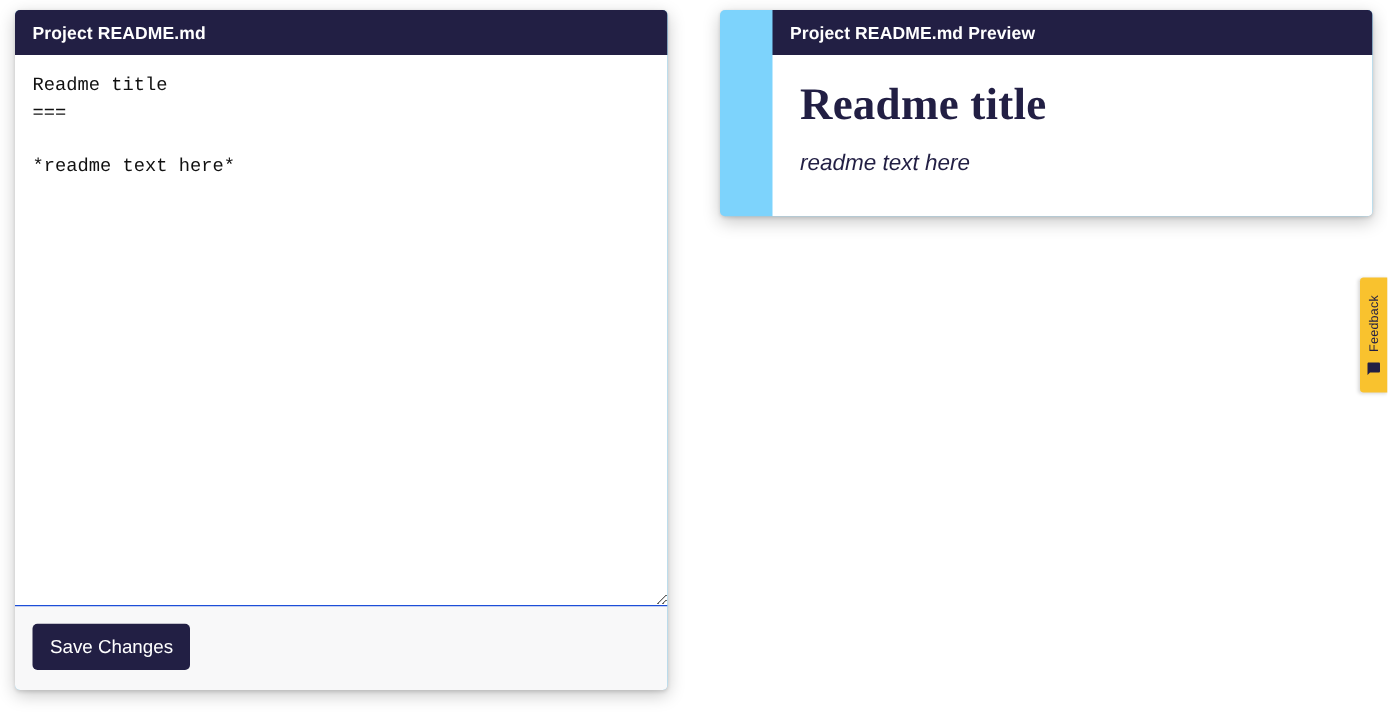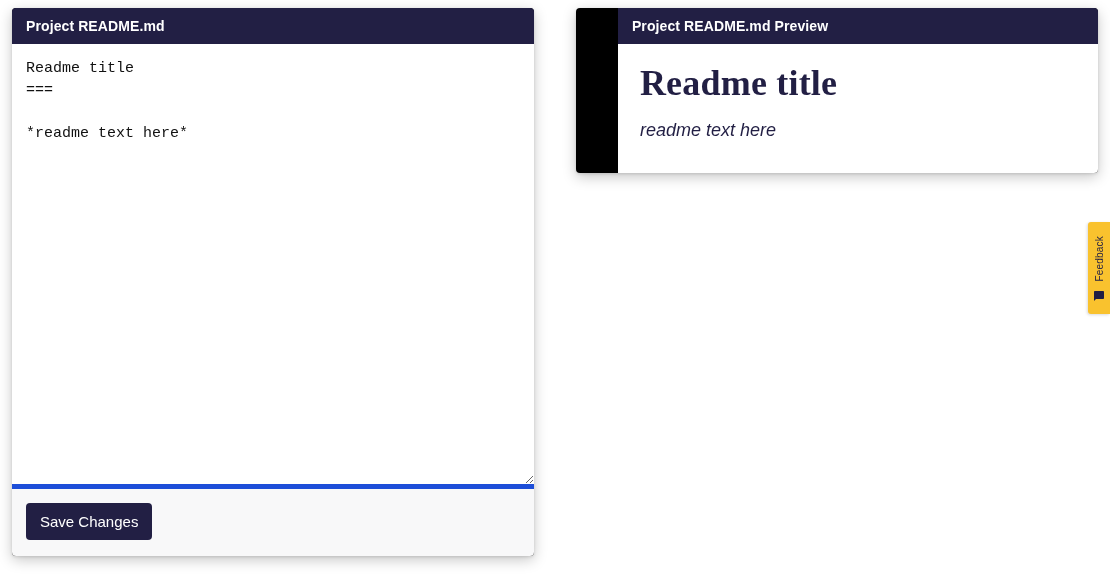--- a/index.html
+++ b/index.html
@@ -14,21 +14,21 @@
       height: 574px;
       position: relative;
       overflow: hidden;
     }
     .container {
       display: flex;
       gap: 42px;
       padding: 8px 12px;
     }
     .panel {
-      background: #000000;
+      background: #7dd3fc;
       border-radius: 4px;
       box-shadow: 0 4px 14px rgba(0,0,0,0.22), 0 1px 3px rgba(0,0,0,0.12);
       overflow: hidden;
     }
     .panel-editor {
       width: 524px;
     }
     .panel-preview {
       width: 524px;
       align-self: flex-start;
@@ -54,21 +54,21 @@
       padding: 14px;
       font-family: "SFMono-Regular", Consolas, "Liberation Mono", Menlo, monospace;
       font-size: 15px;
       line-height: 1.45;
       color: #111;
       background: #ffffff;
       display: block;
       overflow: auto;
     }
     .editor-footer {
-      border-top: 5px solid #1d4ed8;
+      border-top: 1px solid #1d4ed8;
       background: #f8f8f9;
       padding: 14px 14px 16px 14px;
     }
     .save-btn {
       background: #221f44;
       color: #ffffff;
       border: none;
       border-radius: 4px;
       padding: 10px 14px;
       font-size: 15px;

